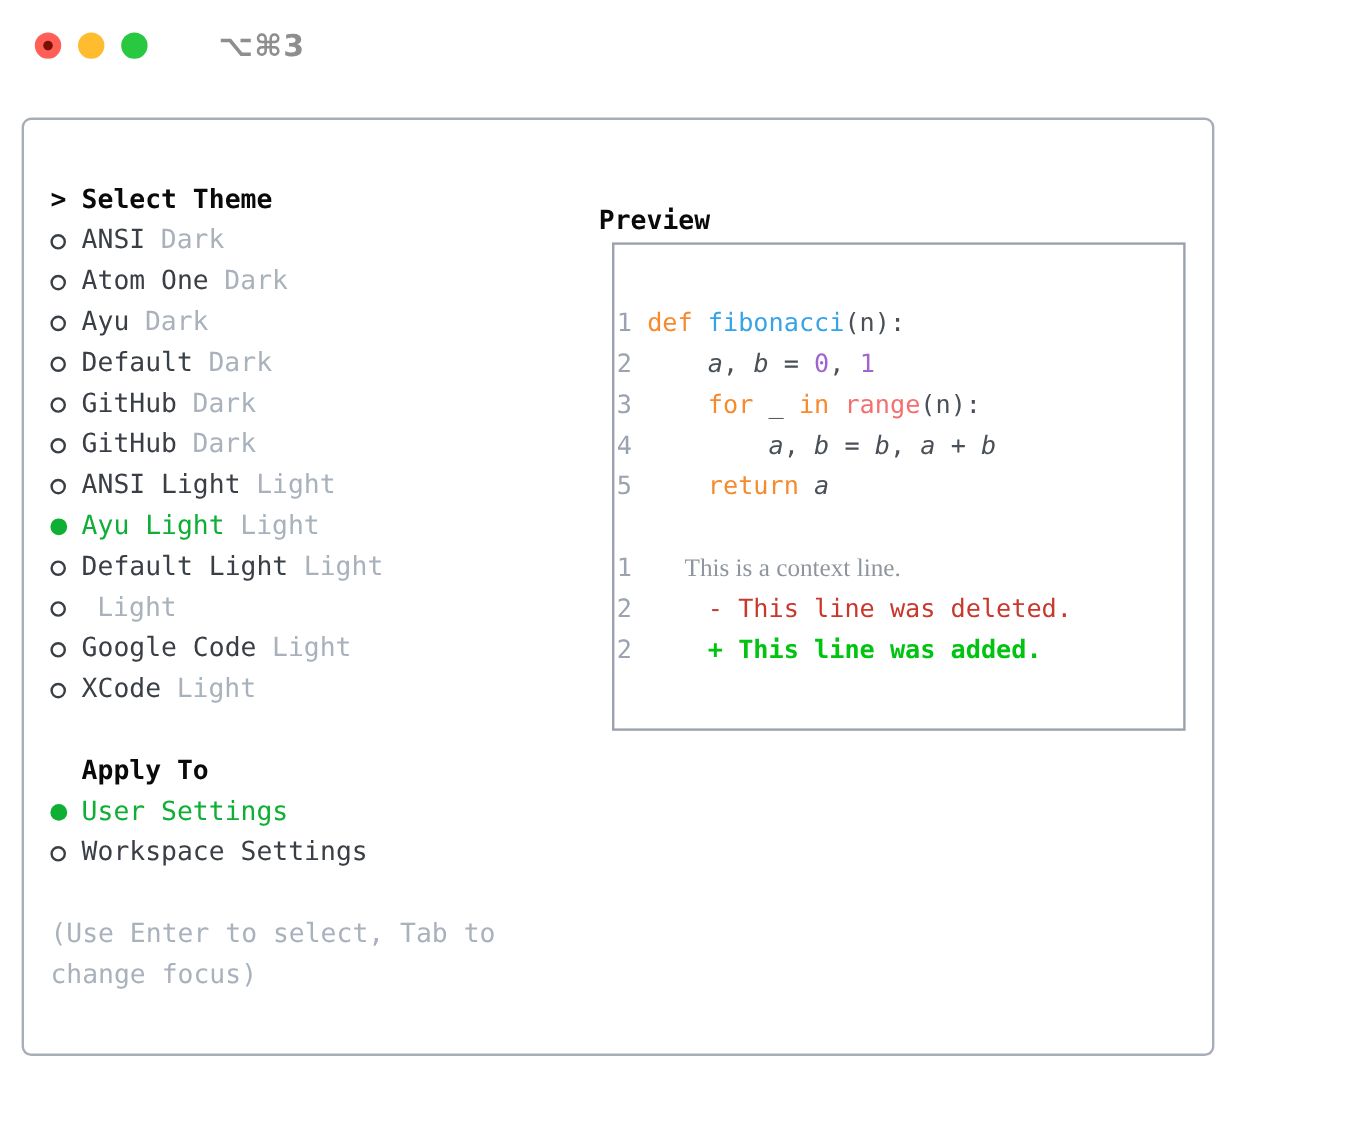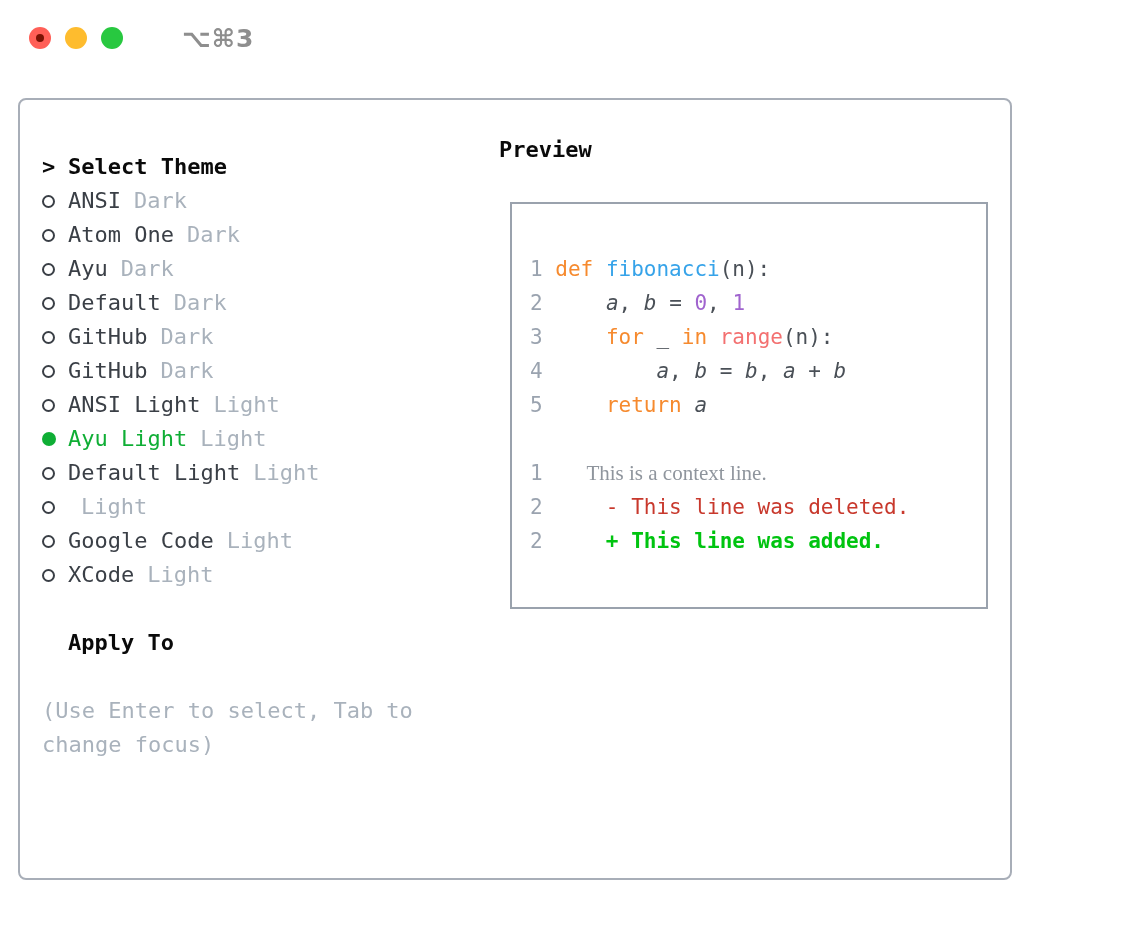--- a/index.html
+++ b/index.html
@@ -60,35 +60,35 @@
   .row.selected .opt-name { color: var(--selection-green); }
   .variant { color: var(--muted-gray); margin-left: 13px; }
   .spacer { height: 34px; }
   .hint {
     width: 400px; color: var(--muted-gray);
     font-size: 22px; line-height: 34px;
   }
 
   
   .preview-title {
-    position: absolute; left: 479px; top: 32px;
+    position: absolute; left: 479px; top: 67px;
     height: 34px; display: flex; align-items: center;
     font-size: 22px; font-weight: bold; color: #0a0a0a;
   }
   .preview-box {
     position: absolute; left: 490px; top: 102px;
     width: 478px; height: 407px;
     border: 2px solid var(--preview-border);
     background: #ffffff;
     overflow: hidden;
   }
   pre.code {
     font-family: "DejaVu Sans Mono", "Liberation Mono", monospace;
     font-size: 21px; line-height: 34px;
-    padding: 48px 0 0 18px;
+    padding: 48px 0 0 2px;
   }
   .code-line { height: 34px; white-space: pre; }
   .linenum       { color: var(--line-number-gray); }
   .tok-keyword   { color: var(--keyword-orange); }
   .tok-function  { color: var(--function-blue); }
   .tok-number    { color: var(--number-purple); }
   .tok-builtin   { color: var(--builtin-red); }
   .tok-plain     { color: var(--plain-code); }
   .tok-variable  { color: var(--plain-code); font-style: italic; }
   .tok-context   { color: var(--context-gray); font-family: Liberation Serif, serif; }
@@ -130,20 +130,24 @@
         <div class="row option"><span class="marker-col"><span class="dot"></span></span><span class="opt-name">XCode</span><span class="variant">Light</span></div>
       </div>
 
     <div class="row spacer"></div>
 
     <div class="row">
       <span class="marker-col"></span>
       <span class="header-text">Apply To</span>
     </div>
 
+    <div id="apply-list">
+        <div class="row option selected"><span class="marker-col"><span class="dot filled"></span></span><span class="opt-name">User Settings</span></div>
+        <div class="row option"><span class="marker-col"><span class="dot"></span></span><span class="opt-name">Workspace Settings</span></div>
+      </div>
 
     <div class="row spacer"></div>
 
     <div class="hint">(Use Enter to select, Tab to change focus)</div>
   </div>
 
   <div class="preview-title">Preview</div>
 
   <div class="preview-box">
     <pre class="code" id="code"><div class="code-line"><span class="linenum">1 </span><span class="tok-keyword">def </span><span class="tok-function">fibonacci</span><span class="tok-plain">(n):</span></div><div class="code-line"><span class="linenum">2 </span><span class="tok-plain">    </span><span class="tok-variable">a</span><span class="tok-plain">, </span><span class="tok-variable">b</span><span class="tok-plain"> = </span><span class="tok-number">0</span><span class="tok-plain">, </span><span class="tok-number">1</span></div><div class="code-line"><span class="linenum">3 </span><span class="tok-plain">    </span><span class="tok-keyword">for</span><span class="tok-plain"> _ </span><span class="tok-keyword">in</span><span class="tok-plain"> </span><span class="tok-builtin">range</span><span class="tok-plain">(n):</span></div><div class="code-line"><span class="linenum">4 </span><span class="tok-plain">        </span><span class="tok-variable">a</span><span class="tok-plain">, </span><span class="tok-variable">b</span><span class="tok-plain"> = </span><span class="tok-variable">b</span><span class="tok-plain">, </span><span class="tok-variable">a</span><span class="tok-plain"> + </span><span class="tok-variable">b</span></div><div class="code-line"><span class="linenum">5 </span><span class="tok-plain">    </span><span class="tok-keyword">return</span><span class="tok-plain"> </span><span class="tok-variable">a</span></div><div class="code-line"><span class="linenum"> </span></div><div class="code-line"><span class="linenum">1 </span><span class="tok-context">      This is a context line.</span></div><div class="code-line"><span class="linenum">2 </span><span class="tok-deleted">    - This line was deleted.</span></div><div class="code-line"><span class="linenum">2 </span><span class="tok-added">    + This line was added.</span></div></pre>

